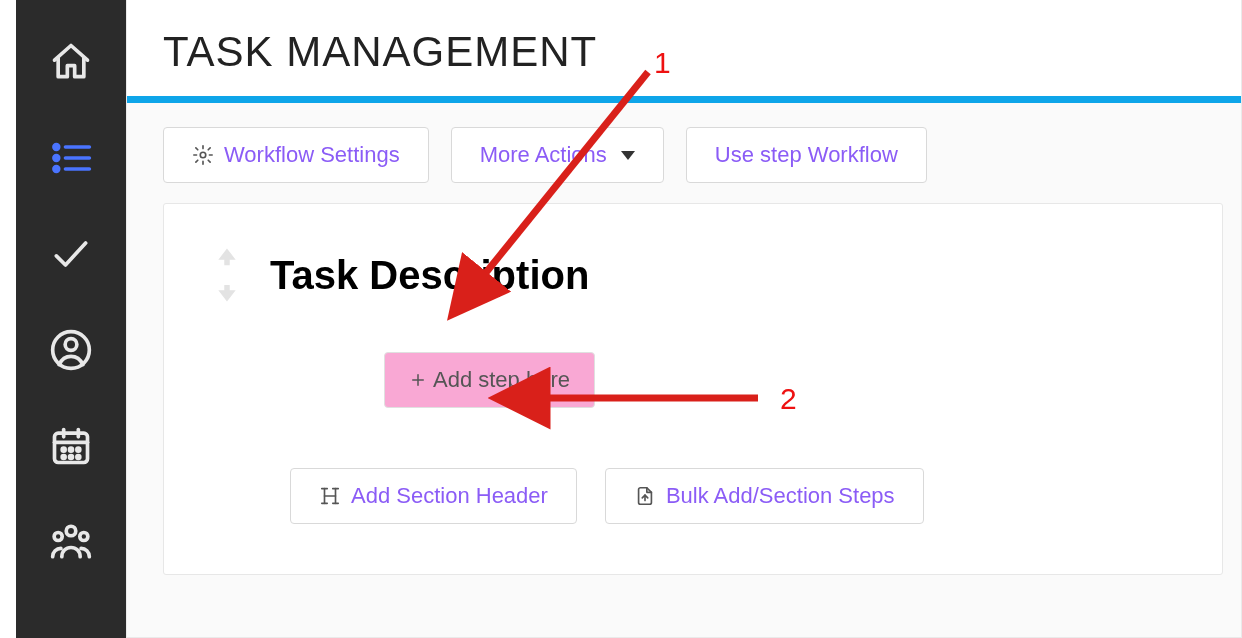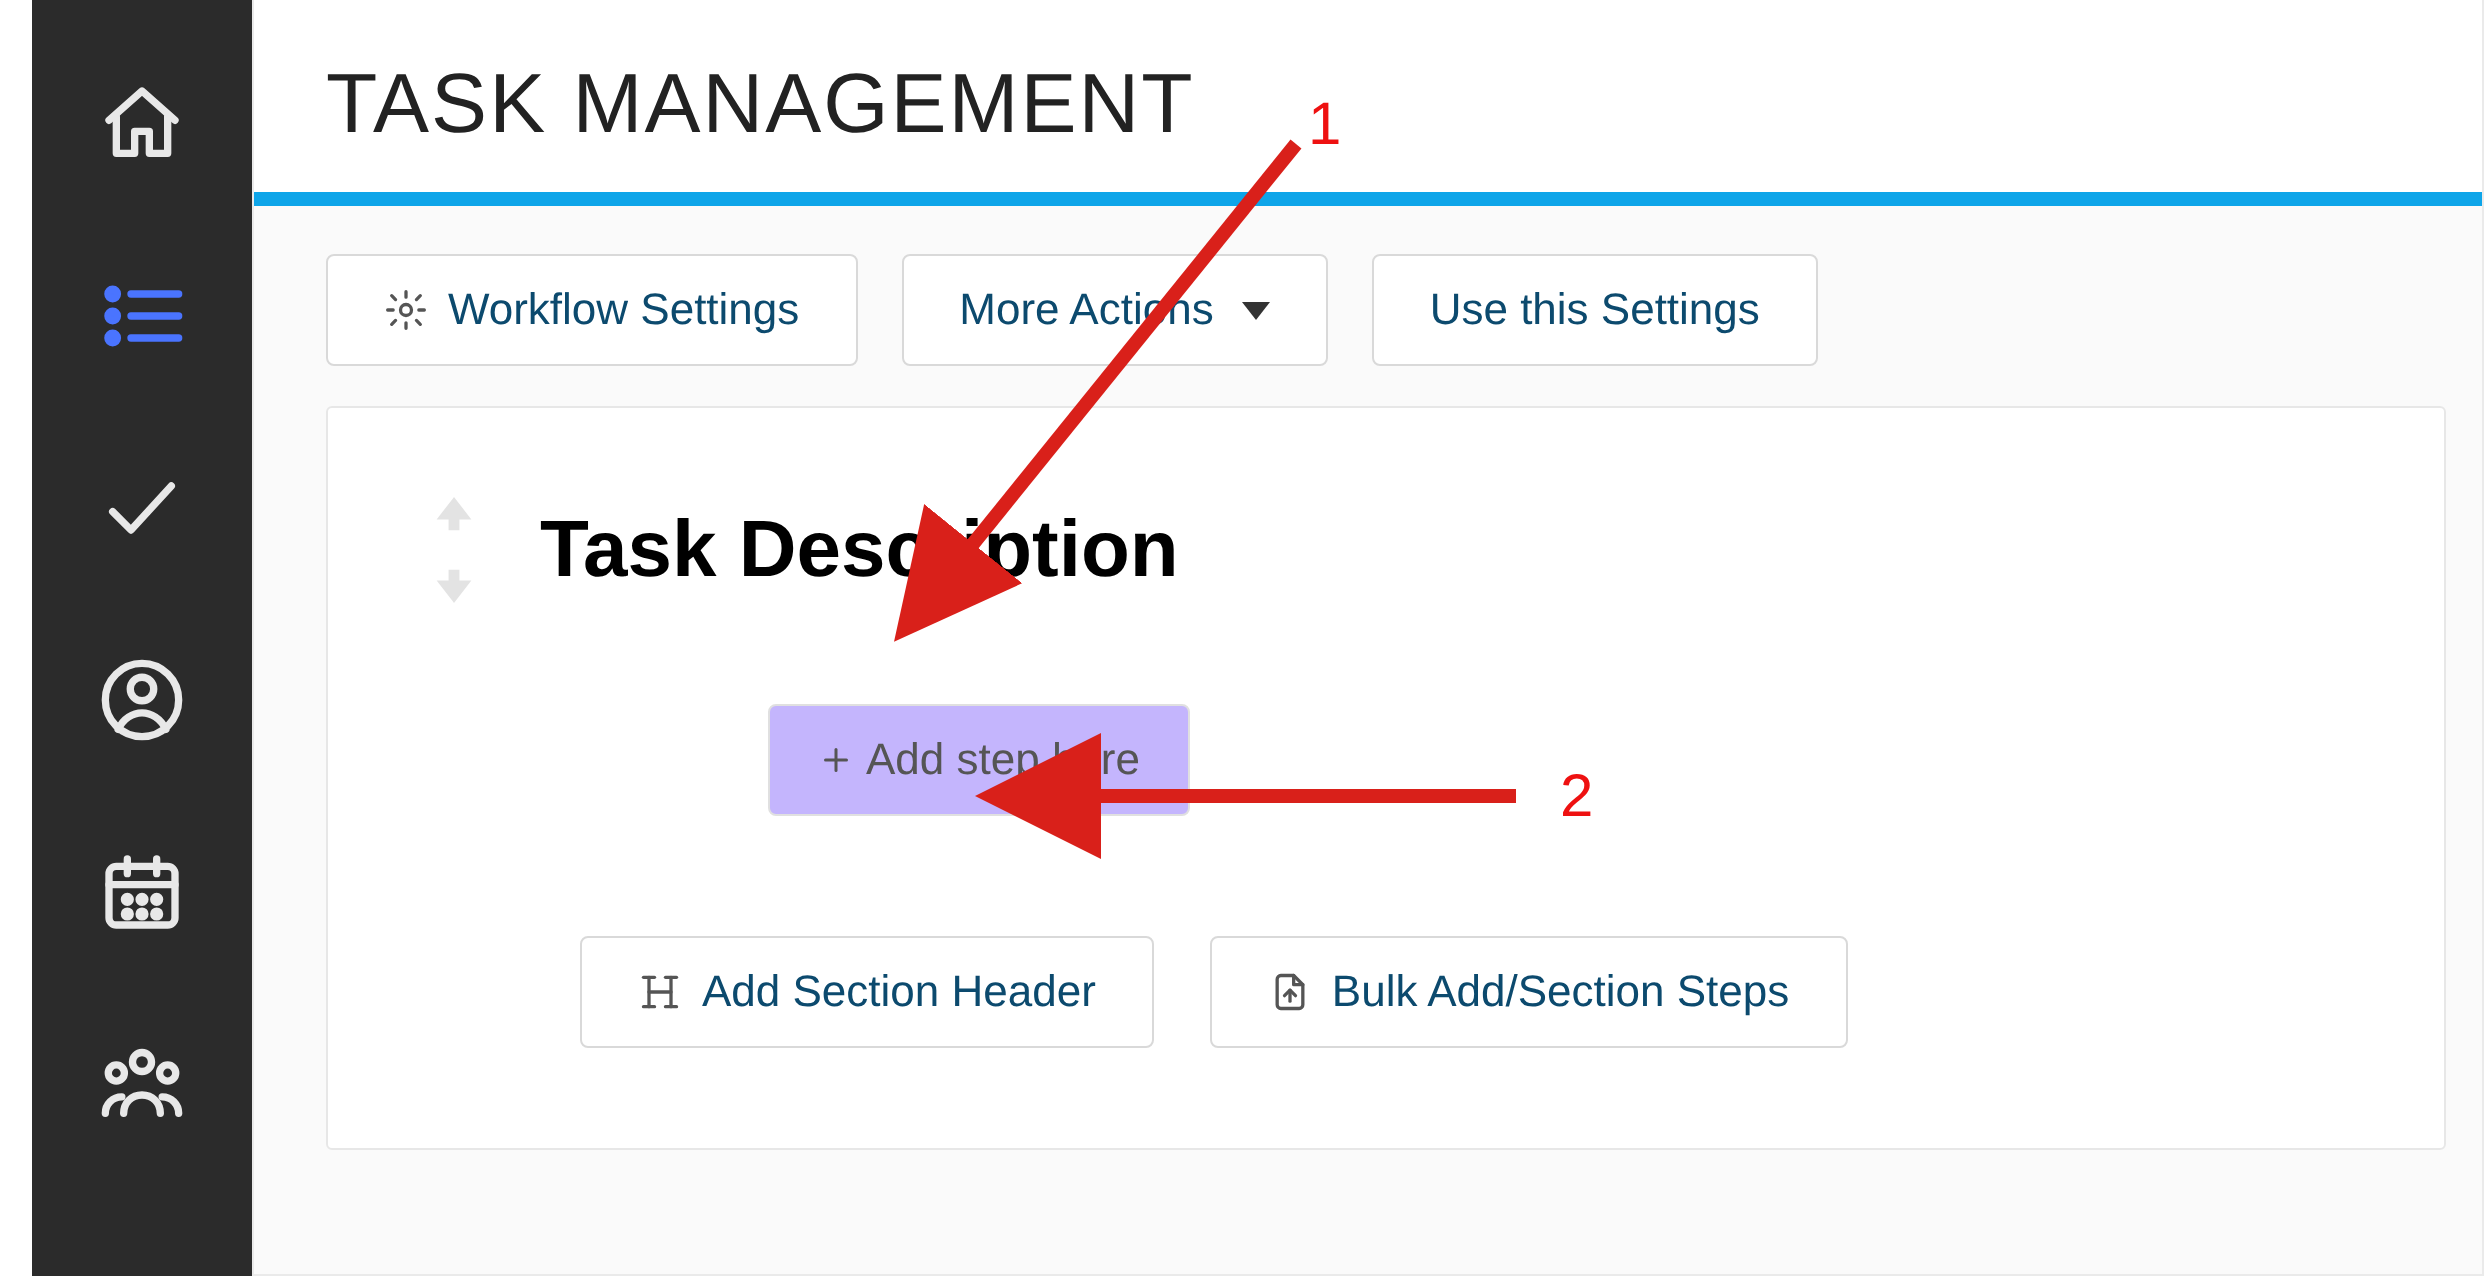--- a/index.html
+++ b/index.html
@@ -21,38 +21,38 @@
   .content { position: absolute; left: 126px; top: 0; right: 0; bottom: 0; background: #fafafa; border: 1px solid #eaeaea; border-top: none; }
 
   .page-title {
     font-size: 42px; letter-spacing: 1px; font-weight: 400; color: #222;
     padding: 28px 0 20px 36px; background: #fff; border-bottom: 7px solid #0ea5e9;
   }
 
   .toolbar { display: flex; gap: 22px; padding: 24px 0 20px 36px; }
   .btn {
     background: #fff; border: 1px solid #d9d9d9; border-radius: 4px;
-    font-size: 22px; color: #0c4a6e; padding: 14px 28px; display: inline-flex;
+    font-size: 22px; color: #8b5cf6; padding: 14px 28px; display: inline-flex;
     align-items: center; gap: 10px; cursor: pointer;
   }
   .btn svg { width: 22px; height: 22px; stroke: #555; fill: none; stroke-width: 1.8; stroke-linecap: round; stroke-linejoin: round; }
   .caret-down { display:inline-block; margin-left:4px; border-left:7px solid transparent; border-right:7px solid transparent; border-top:9px solid #333; }
 
   .panel {
     margin: 0 18px 18px 36px; background: #fff; border: 1px solid #e7e7e7; border-radius: 3px;
     padding: 40px 50px 50px 50px;
   }
   .step-row { display: flex; align-items: center; gap: 30px; }
   .arrow-col { display: flex; flex-direction: column; gap: 10px; color: #e3e3e3; }
   .arrow-col svg { width: 26px; height: 26px; stroke: currentColor; fill: currentColor; }
   .task-title { font-size: 40px; font-weight: 700; color: #000; }
 
   .add-step-wrap { padding: 46px 0 30px 170px; }
   .add-step-btn {
-    background: #c4b5fd; border: 1px solid #e0e0e0; border-radius: 4px;
+    background: #f9a8d4; border: 1px solid #e0e0e0; border-radius: 4px;
     font-size: 22px; color: #555; padding: 14px 24px; display: inline-flex; align-items: center; gap: 6px; cursor: pointer;
   }
 
   .panel-actions { display: flex; gap: 28px; padding: 30px 0 0 76px; }
 
   
   .anno { position: absolute; pointer-events: none; }
   .anno-label { position: absolute; color: #e11; font-size: 30px; font-weight: 400; }
 </style>
 </head>
@@ -120,21 +120,21 @@
           <circle cx="12" cy="12" r="3"></circle>
           <path d="M12 2v3M12 19v3M4.2 4.2l2.1 2.1M17.7 17.7l2.1 2.1M2 12h3M19 12h3M4.2 19.8l2.1-2.1M17.7 6.3l2.1-2.1"></path>
         </svg>
       <span>Workflow Settings</span>
     </button>
     <button class="btn">
       <span>More Actions</span>
       <span class="caret-down"></span>
     </button>
     <button class="btn">
-      <span>Use this Settings</span>
+      <span>Use step Workflow</span>
     </button>
   </div>
 
   <div class="panel">
     <div class="step-row">
       <div class="arrow-col">
         <svg viewBox="0 0 24 24">
             <path d="M12 5 5 14h5v5h4v-5h5z"></path>
           </svg>
         <svg viewBox="0 0 24 24">

